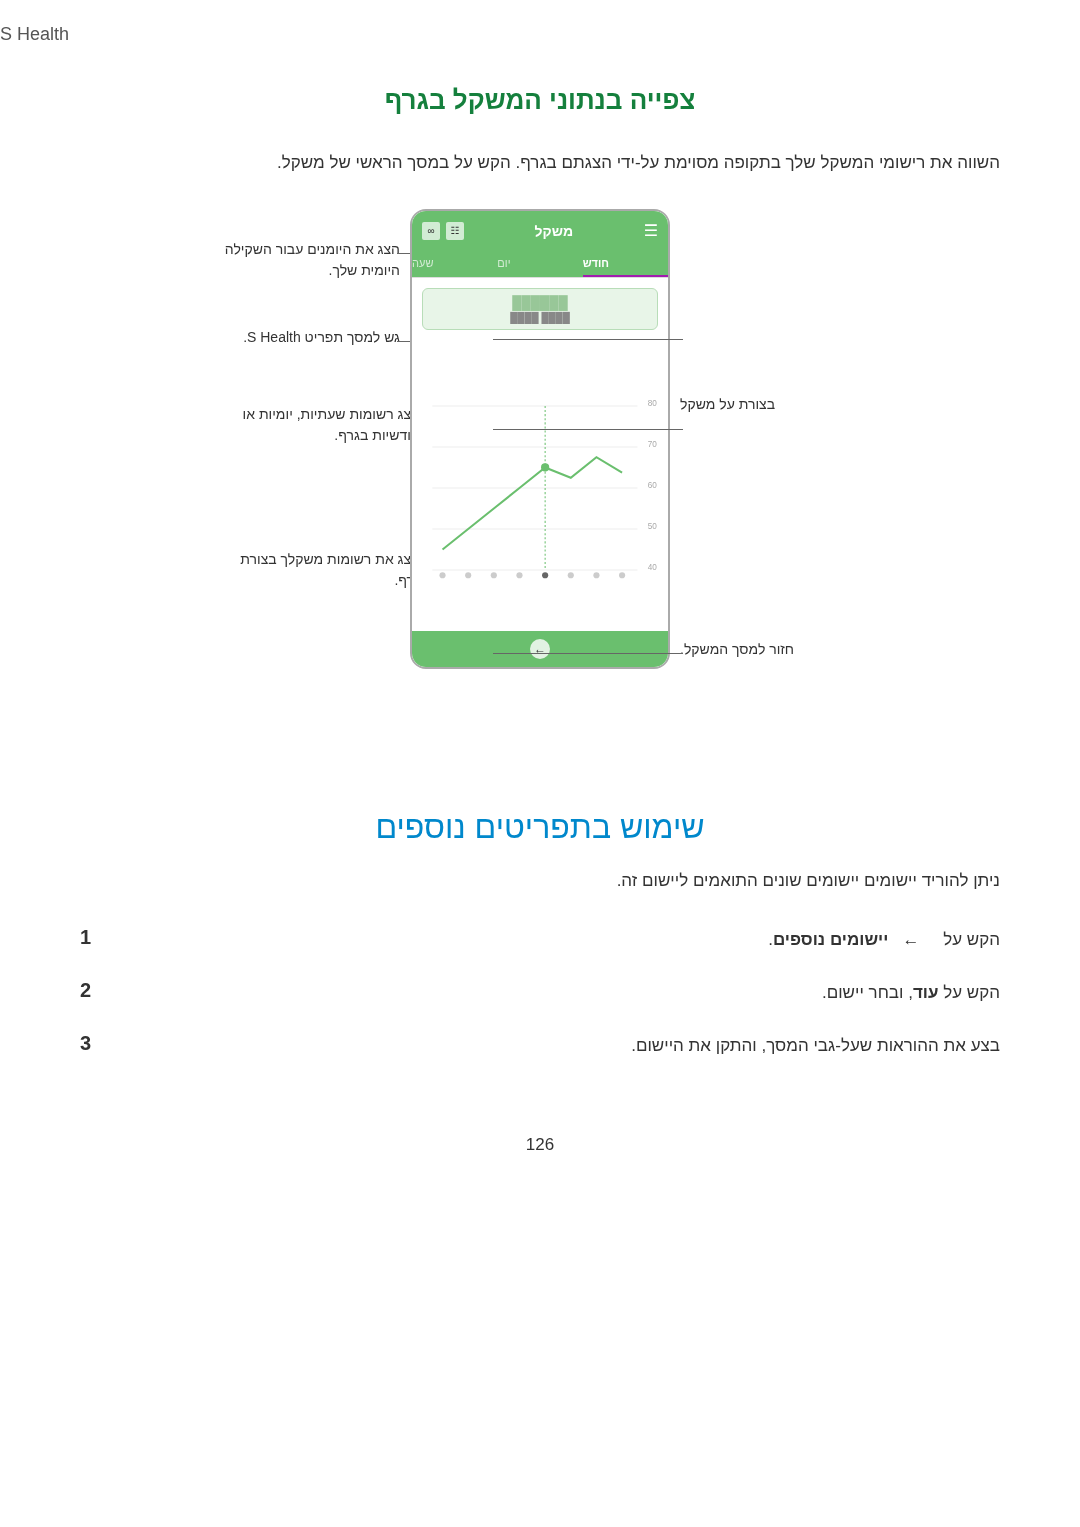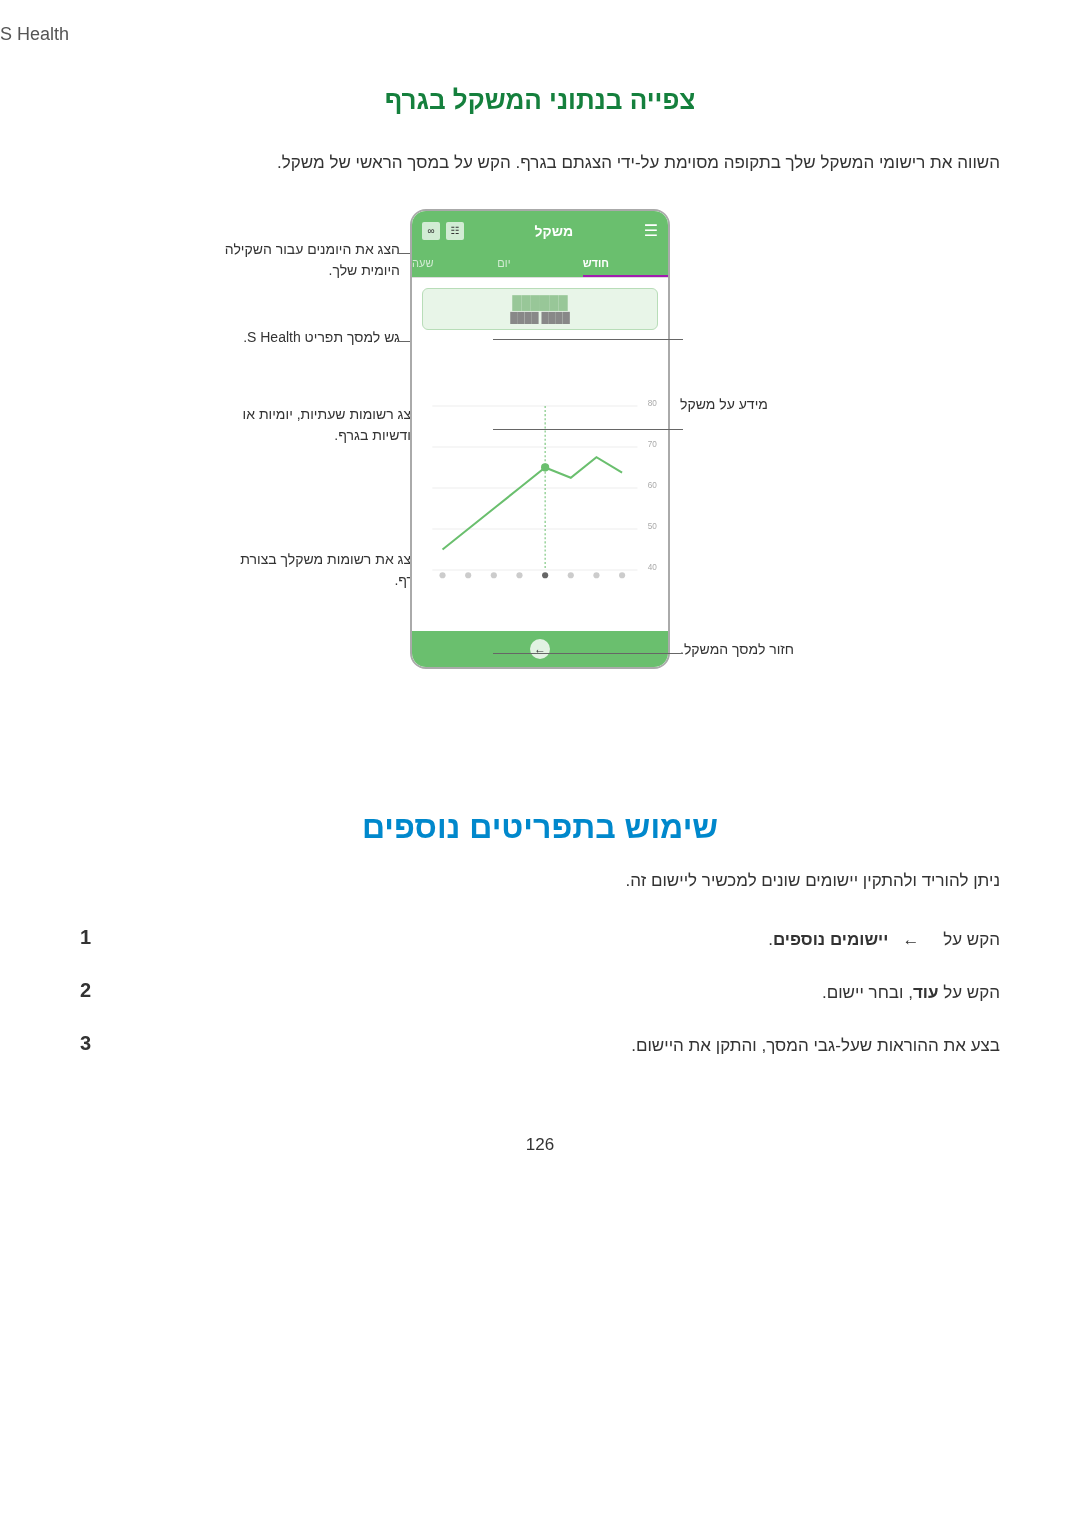--- a/index.html
+++ b/index.html
@@ -173,21 +173,21 @@
     }
 
     
     .section2 {
       padding: 40px 80px 20px 80px;
       margin-top: 20px;
     }
 
     .section2-title {
       font-size: 32px;
-      font-weight: bold;
+      font-weight: normal;
       text-align: center;
       margin-bottom: 20px;
       color: #0088cc;
     }
 
     .section2-desc {
       font-size: 17px;
       text-align: right;
       color: #333;
       line-height: 1.8;
@@ -327,35 +327,35 @@
 
         <div class="phone-bottombar">
           <div class="back-arrow">←</div>
         </div>
       </div>
     </div>
 
     <div style="position:absolute; left:413px; top:130px; width:190px; height:1px; background:#666;"></div>
 
     <div class="callout" style="position:absolute; left:600px; top:185px; text-align:left; width:200px; font-size:14px; line-height:1.5;">
-      מידע על משקל
+      בצורת על משקל
     </div>
     <div style="position:absolute; left:413px; top:220px; width:190px; height:1px; background:#666;"></div>
 
     <div class="callout" style="position:absolute; left:600px; top:430px; text-align:left; width:200px; font-size:14px; line-height:1.5;">
       חזור למסך המשקל.
     </div>
     <div style="position:absolute; left:413px; top:444px; width:190px; height:1px; background:#666;"></div>
 
   </div>
 </div>
 
 <div class="section2">
   <h2 class="section2-title">שימוש בתפריטים נוספים</h2>
-  <p class="section2-desc">ניתן להוריד ולהתקין יישומים שונים למכשיר ליישום זה.</p>
+  <p class="section2-desc">ניתן להוריד יישומים יישומים שונים התואמים ליישום זה.</p>
 
   <ul class="step-list">
     <li class="step-item">
       <div class="step-text">
         הקש על &nbsp;&nbsp;&nbsp; ← &nbsp;&nbsp;<strong>יישומים נוספים</strong>.
       </div>
       <div class="step-number">1</div>
     </li>
     <li class="step-item">
       <div class="step-text">

